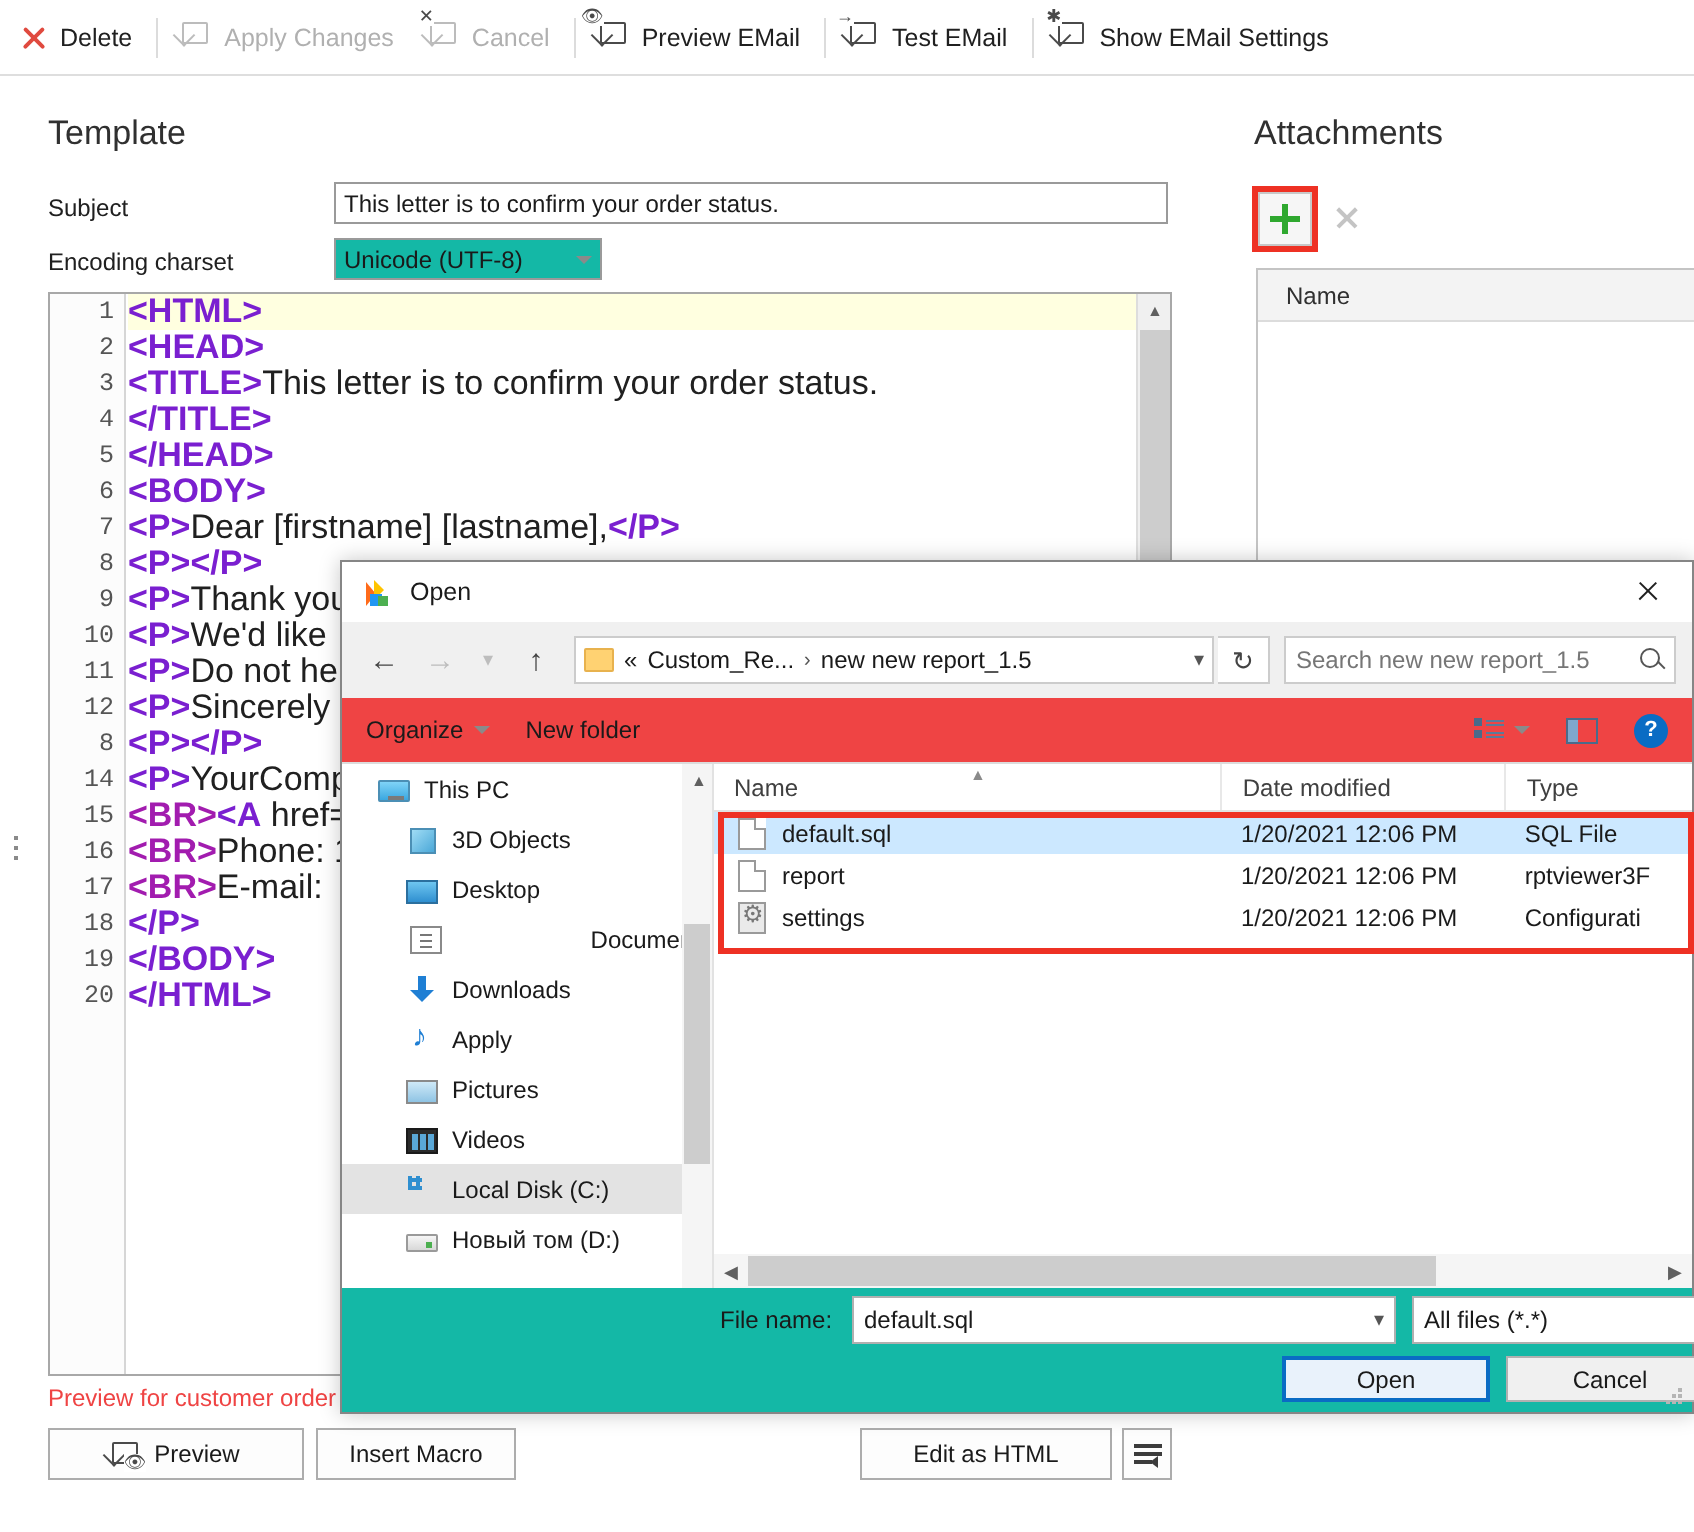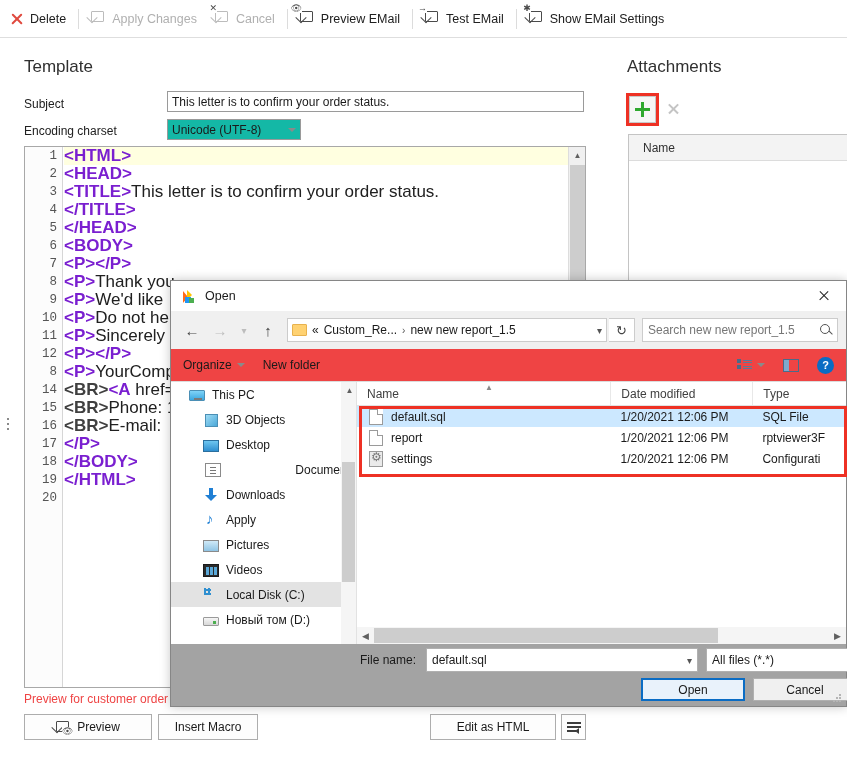--- a/index.html
+++ b/index.html
@@ -79,21 +79,21 @@
     position: absolute; left: 39px; top: 0; right: 17px; height: 100%;
     overflow: hidden;
   }
   .cl { height: 18px; line-height: 18px; font-family: Liberation Sans, sans-serif;
         font-size: 17px; white-space: pre; color: #202020; }
   .gl { height: 18px; line-height: 18px; font-family: "Liberation Mono", monospace;
         font-size: 12.5px; text-align: right; padding-right: 5px; color: #555; }
   .cl.hl { background: #ffffe0; }
   .gl.hl { background: #fcfcfc; }
   .tg { color: #7a1fd0; font-weight: bold; }
-  .tgr { color: #404040; font-weight: bold; }
+  .tgr { color: #a21caf; font-weight: bold; }
 
   #ed-vscroll {
     position: absolute; right: 0; top: 0; width: 17px; height: 100%;
     background: #f0f0f0; border-left: 1px solid #ddd;
   }
   .sb-arrow {
     width: 17px; height: 17px; display: flex; align-items: center; justify-content: center;
     color: #606060; font-size: 8px;
   }
   #ed-vscroll .thumb {
@@ -350,21 +350,21 @@
   }
 
   #file-hscroll {
     position: absolute; left: 0; bottom: 0; right: 0; height: 17px;
     background: #f5f5f5; display: flex; align-items: center;
   }
   #file-hscroll .ha { width: 17px; text-align: center; font-size: 9px; color: #606060; }
   #file-hscroll .track { flex: 1; height: 15px; position: relative; }
   #file-hscroll .thumb { position: absolute; left: 0; top: 0; width: 344px; height: 15px; background: #cdcdcd; }
 
-  #dlg-foot { position: absolute; left: 0; right: 0; bottom: 0; height: 62px; background: #a3a3a3; }
+  #dlg-foot { position: absolute; left: 0; right: 0; bottom: 0; height: 62px; background: #14b8a6; }
   #fn-label { position: absolute; left: 189px; top: 9px; font-size: 12px; color: #1a1a1a; }
   #fn-input {
     position: absolute; left: 255px; top: 4px; width: 272px; height: 24px;
     background: #fff; border: 1px solid #b0b0b0; display: flex; align-items: center;
     padding: 0 5px; font-size: 12px; color: #1a1a1a;
   }
   #fn-input .grow { flex: 1; }
   #filter-select {
     position: absolute; left: 535px; top: 4px; width: 190px; height: 24px;
     background: #fff; border: 1px solid #b0b0b0; display: flex; align-items: center;
@@ -464,20 +464,21 @@
         <div class="gl">20</div>
       </div>
     <div id="code-area">
       <div id="code-lines">
           <div class="cl hl"><span class="tg">&lt;HTML&gt;</span></div>
           <div class="cl"><span class="tg">&lt;HEAD&gt;</span></div>
           <div class="cl"><span class="tg">&lt;TITLE&gt;</span><span>This letter is to confirm your order status.</span></div>
           <div class="cl"><span class="tg">&lt;/TITLE&gt;</span></div>
           <div class="cl"><span class="tg">&lt;/HEAD&gt;</span></div>
           <div class="cl"><span class="tg">&lt;BODY&gt;</span></div>
+          <div class="cl"><span class="tg">&lt;P&gt;</span><span>Dear [firstname] [lastname],</span><span class="tg">&lt;/P&gt;</span></div>
           <div class="cl"><span class="tg">&lt;P&gt;</span><span class="tg">&lt;/P&gt;</span></div>
           <div class="cl"><span class="tg">&lt;P&gt;</span><span>Thank you</span></div>
           <div class="cl"><span class="tg">&lt;P&gt;</span><span>We'd like</span></div>
           <div class="cl"><span class="tg">&lt;P&gt;</span><span>Do not he</span></div>
           <div class="cl"><span class="tg">&lt;P&gt;</span><span>Sincerely</span></div>
           <div class="cl"><span class="tg">&lt;P&gt;</span><span class="tg">&lt;/P&gt;</span></div>
           <div class="cl"><span class="tg">&lt;P&gt;</span><span>YourCompa</span></div>
           <div class="cl"><span class="tgr">&lt;BR&gt;</span><span class="tg">&lt;A</span><span> href=</span></div>
           <div class="cl"><span class="tgr">&lt;BR&gt;</span><span>Phone: 1</span></div>
           <div class="cl"><span class="tgr">&lt;BR&gt;</span><span>E-mail:</span></div>

